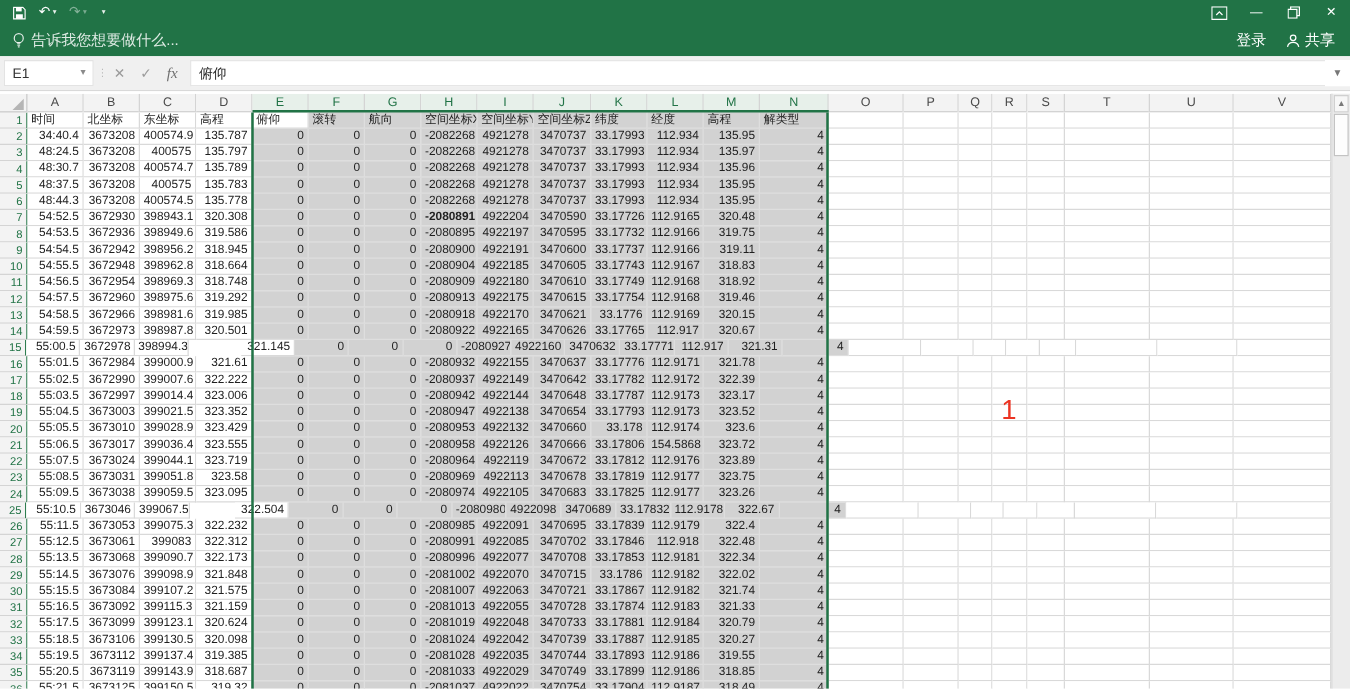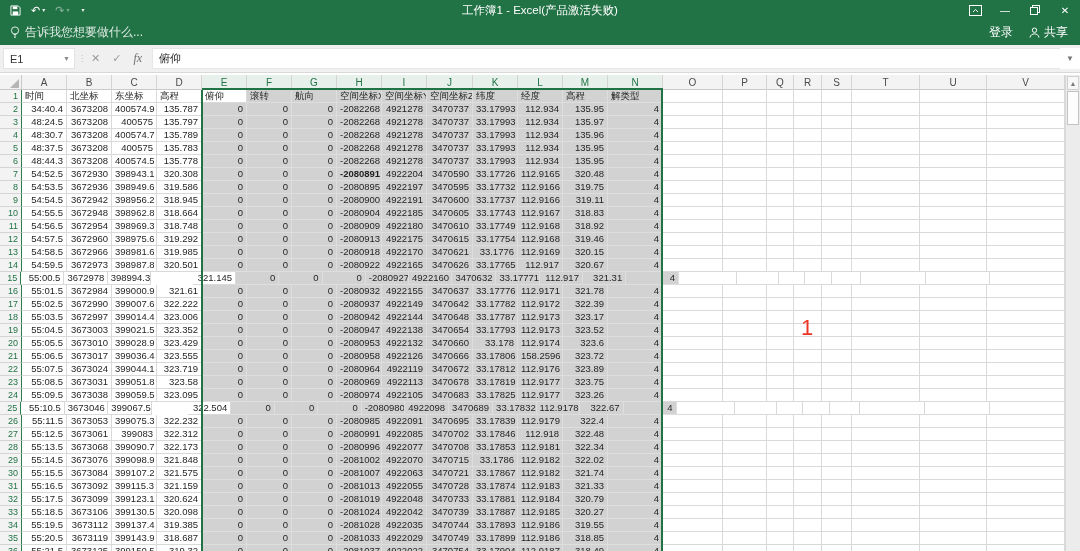--- a/index.html
+++ b/index.html
@@ -105,21 +105,20 @@
         <span class="caret">▾</span>
       </span>
     <span class="btn dim">
         <span>↷</span>
         <span class="caret">▾</span>
       </span>
     <span class="btn">
         <span class="caret">▾</span>
       </span>
   </div>
-  <div class="win-title">工作簿1 - Excel(产品激活失败)</div>
   <div class="winbtns">
     <span class="winbtn">
       <svg width="13" height="11" viewBox="0 0 13 11">
           <rect x="0.5" y="0.5" width="12" height="10" fill="none" stroke="#fff"></rect>
           <path d="M4 7l2.5-2.5L9 7" fill="none" stroke="#fff"></path>
         </svg>
     </span>
     <span class="winbtn">—</span>
     <span class="winbtn">
       <svg width="10" height="10" viewBox="0 0 10 10">
@@ -704,21 +703,21 @@
         <div class="cell num" style="width: 45px;">3673017</div>
         <div class="cell num" style="width: 45px;">399036.4</div>
         <div class="cell num" style="width: 45px;">323.555</div>
         <div class="cell num sel" style="width: 45px;">0</div>
         <div class="cell num sel" style="width: 45px;">0</div>
         <div class="cell num sel" style="width: 45px;">0</div>
         <div class="cell num sel" style="width: 45px;">-2080958</div>
         <div class="cell num sel" style="width: 45px;">4922126</div>
         <div class="cell num sel" style="width: 46px;">3470666</div>
         <div class="cell num sel" style="width: 45px;">33.17806</div>
-        <div class="cell num sel" style="width: 45px;">158.2596</div>
+        <div class="cell num sel" style="width: 45px;">154.5868</div>
         <div class="cell num sel" style="width: 45px;">323.72</div>
         <div class="cell num sel" style="width: 55px;">4</div>
         <div class="cell" style="width: 60px;"></div>
         <div class="cell" style="width: 44px;"></div>
         <div class="cell" style="width: 27px;"></div>
         <div class="cell" style="width: 28px;"></div>
         <div class="cell" style="width: 30px;"></div>
         <div class="cell" style="width: 68px;"></div>
         <div class="cell" style="width: 67px;"></div>
         <div class="cell" style="width: 78px;"></div>

